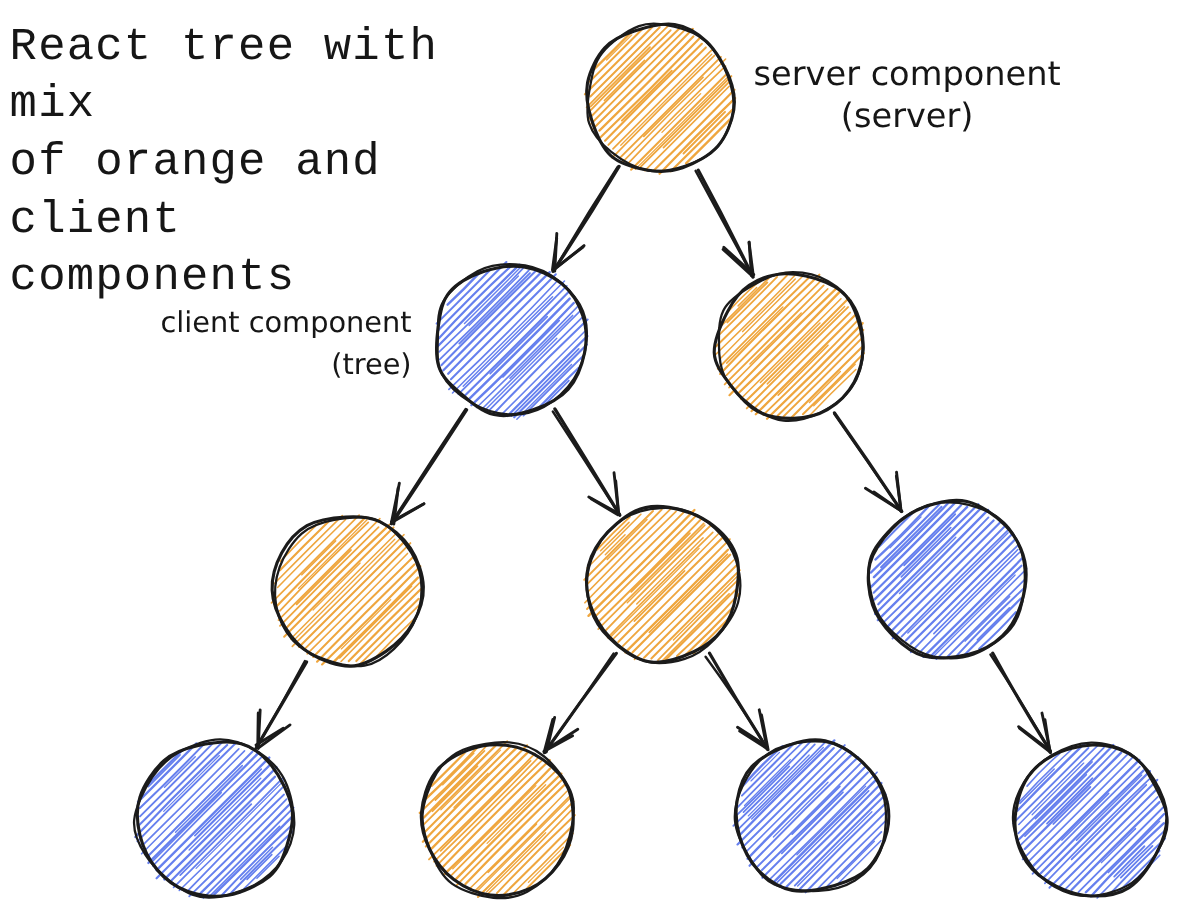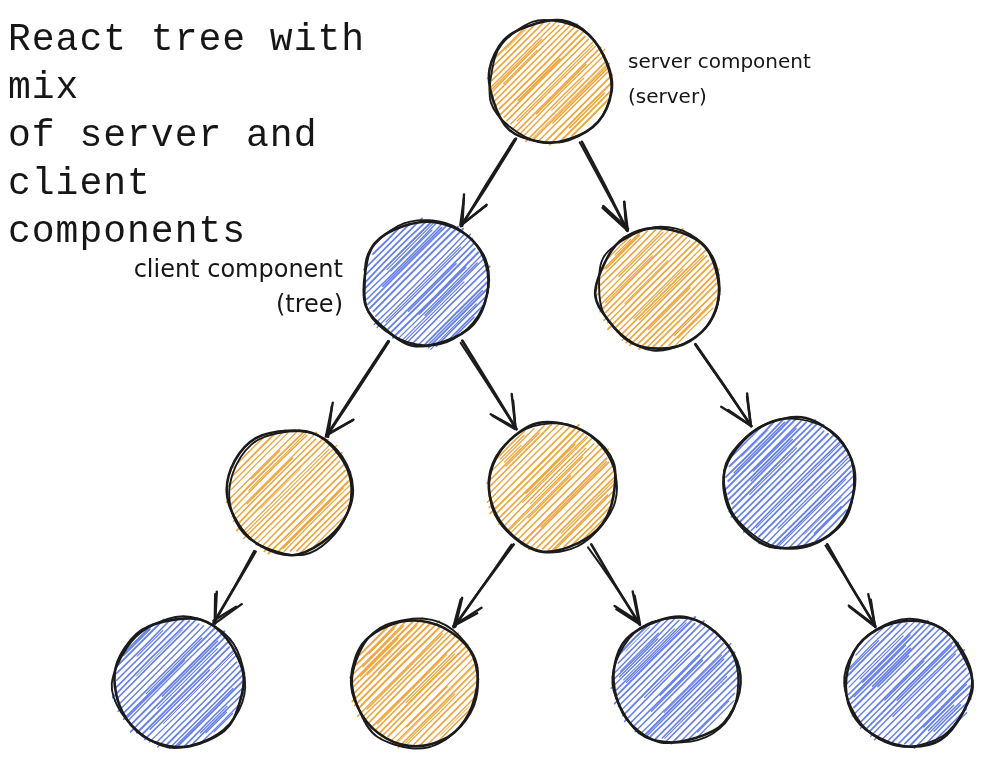--- a/index.html
+++ b/index.html
@@ -1,21 +1,21 @@
 <!DOCTYPE html>
 <html><head>
 <meta charset="utf-8">
 <style>
   html,body{margin:0;padding:0;background:#ffffff;}
   #stage{position:relative;width:990px;height:765px;overflow:hidden;background:#ffffff;
     font-family:"DejaVu Sans", sans-serif; color:#161616;}
   #tree-svg{position:absolute;left:0;top:0;}
   .label{position:absolute;}
   #title{left:8px;top:16px;width:412px;text-align:left;font-size:38px;line-height:48px;letter-spacing:1px;font-family:Liberation Mono, monospace;}
-  #server-label{left:628px;top:44px;font-size:20px;text-align:left;line-height:35px;}
+  #server-label{left:628px;top:44px;font-size:28px;text-align:center;line-height:35px;}
   #client-label{left:78px;top:252px;width:265px;text-align:right;font-size:24px;line-height:35px;}
 </style>
 </head>
 <body>
 
 <div id="stage">
   <svg id="tree-svg" width="990" height="765" viewBox="0 0 990 765">
       <g>
         <path d="M495.2 57.6Q511.5 41.9 527.7 25.1" stroke="#efa63e" stroke-width="1.9" fill="none" stroke-linecap="round"></path>
         <path d="M505.5 50L526.5 29" stroke="#efa63e" stroke-width="1" fill="none" stroke-linecap="round"></path>
@@ -490,21 +490,21 @@
         <path d="M827.3 544.3Q849.8 585.6 875.3 625.9" stroke="#1b1b1b" stroke-width="2.7" fill="none" stroke-linecap="round"></path>
         <path d="M825.4 545.5Q851.3 584.7 875.3 626.4" stroke="#1b1b1b" stroke-width="2" fill="none" stroke-linecap="round"></path>
         <path d="M874 624.7L848.8 605.6" stroke="#1b1b1b" stroke-width="2.4" fill="none" stroke-linecap="round"></path>
         <path d="M875.2 626.8L849.5 606.7" stroke="#1b1b1b" stroke-width="2.4" fill="none" stroke-linecap="round"></path>
         <path d="M875.4 627.3L868.3 594.2" stroke="#1b1b1b" stroke-width="2.4" fill="none" stroke-linecap="round"></path>
         <path d="M874.9 626.6L870.8 599.7" stroke="#1b1b1b" stroke-width="2.4" fill="none" stroke-linecap="round"></path>
       </g>
     </svg>
   <div id="title" class="label">
     <div>React tree with mix</div>
-    <div>of server and client</div>
+    <div>of orange and client</div>
     <div>components</div>
   </div>
   <div id="server-label" class="label">
     <div>server component</div>
     <div>(server)</div>
   </div>
   <div id="client-label" class="label">
     <div>client component</div>
     <div>(tree)</div>
   </div>

